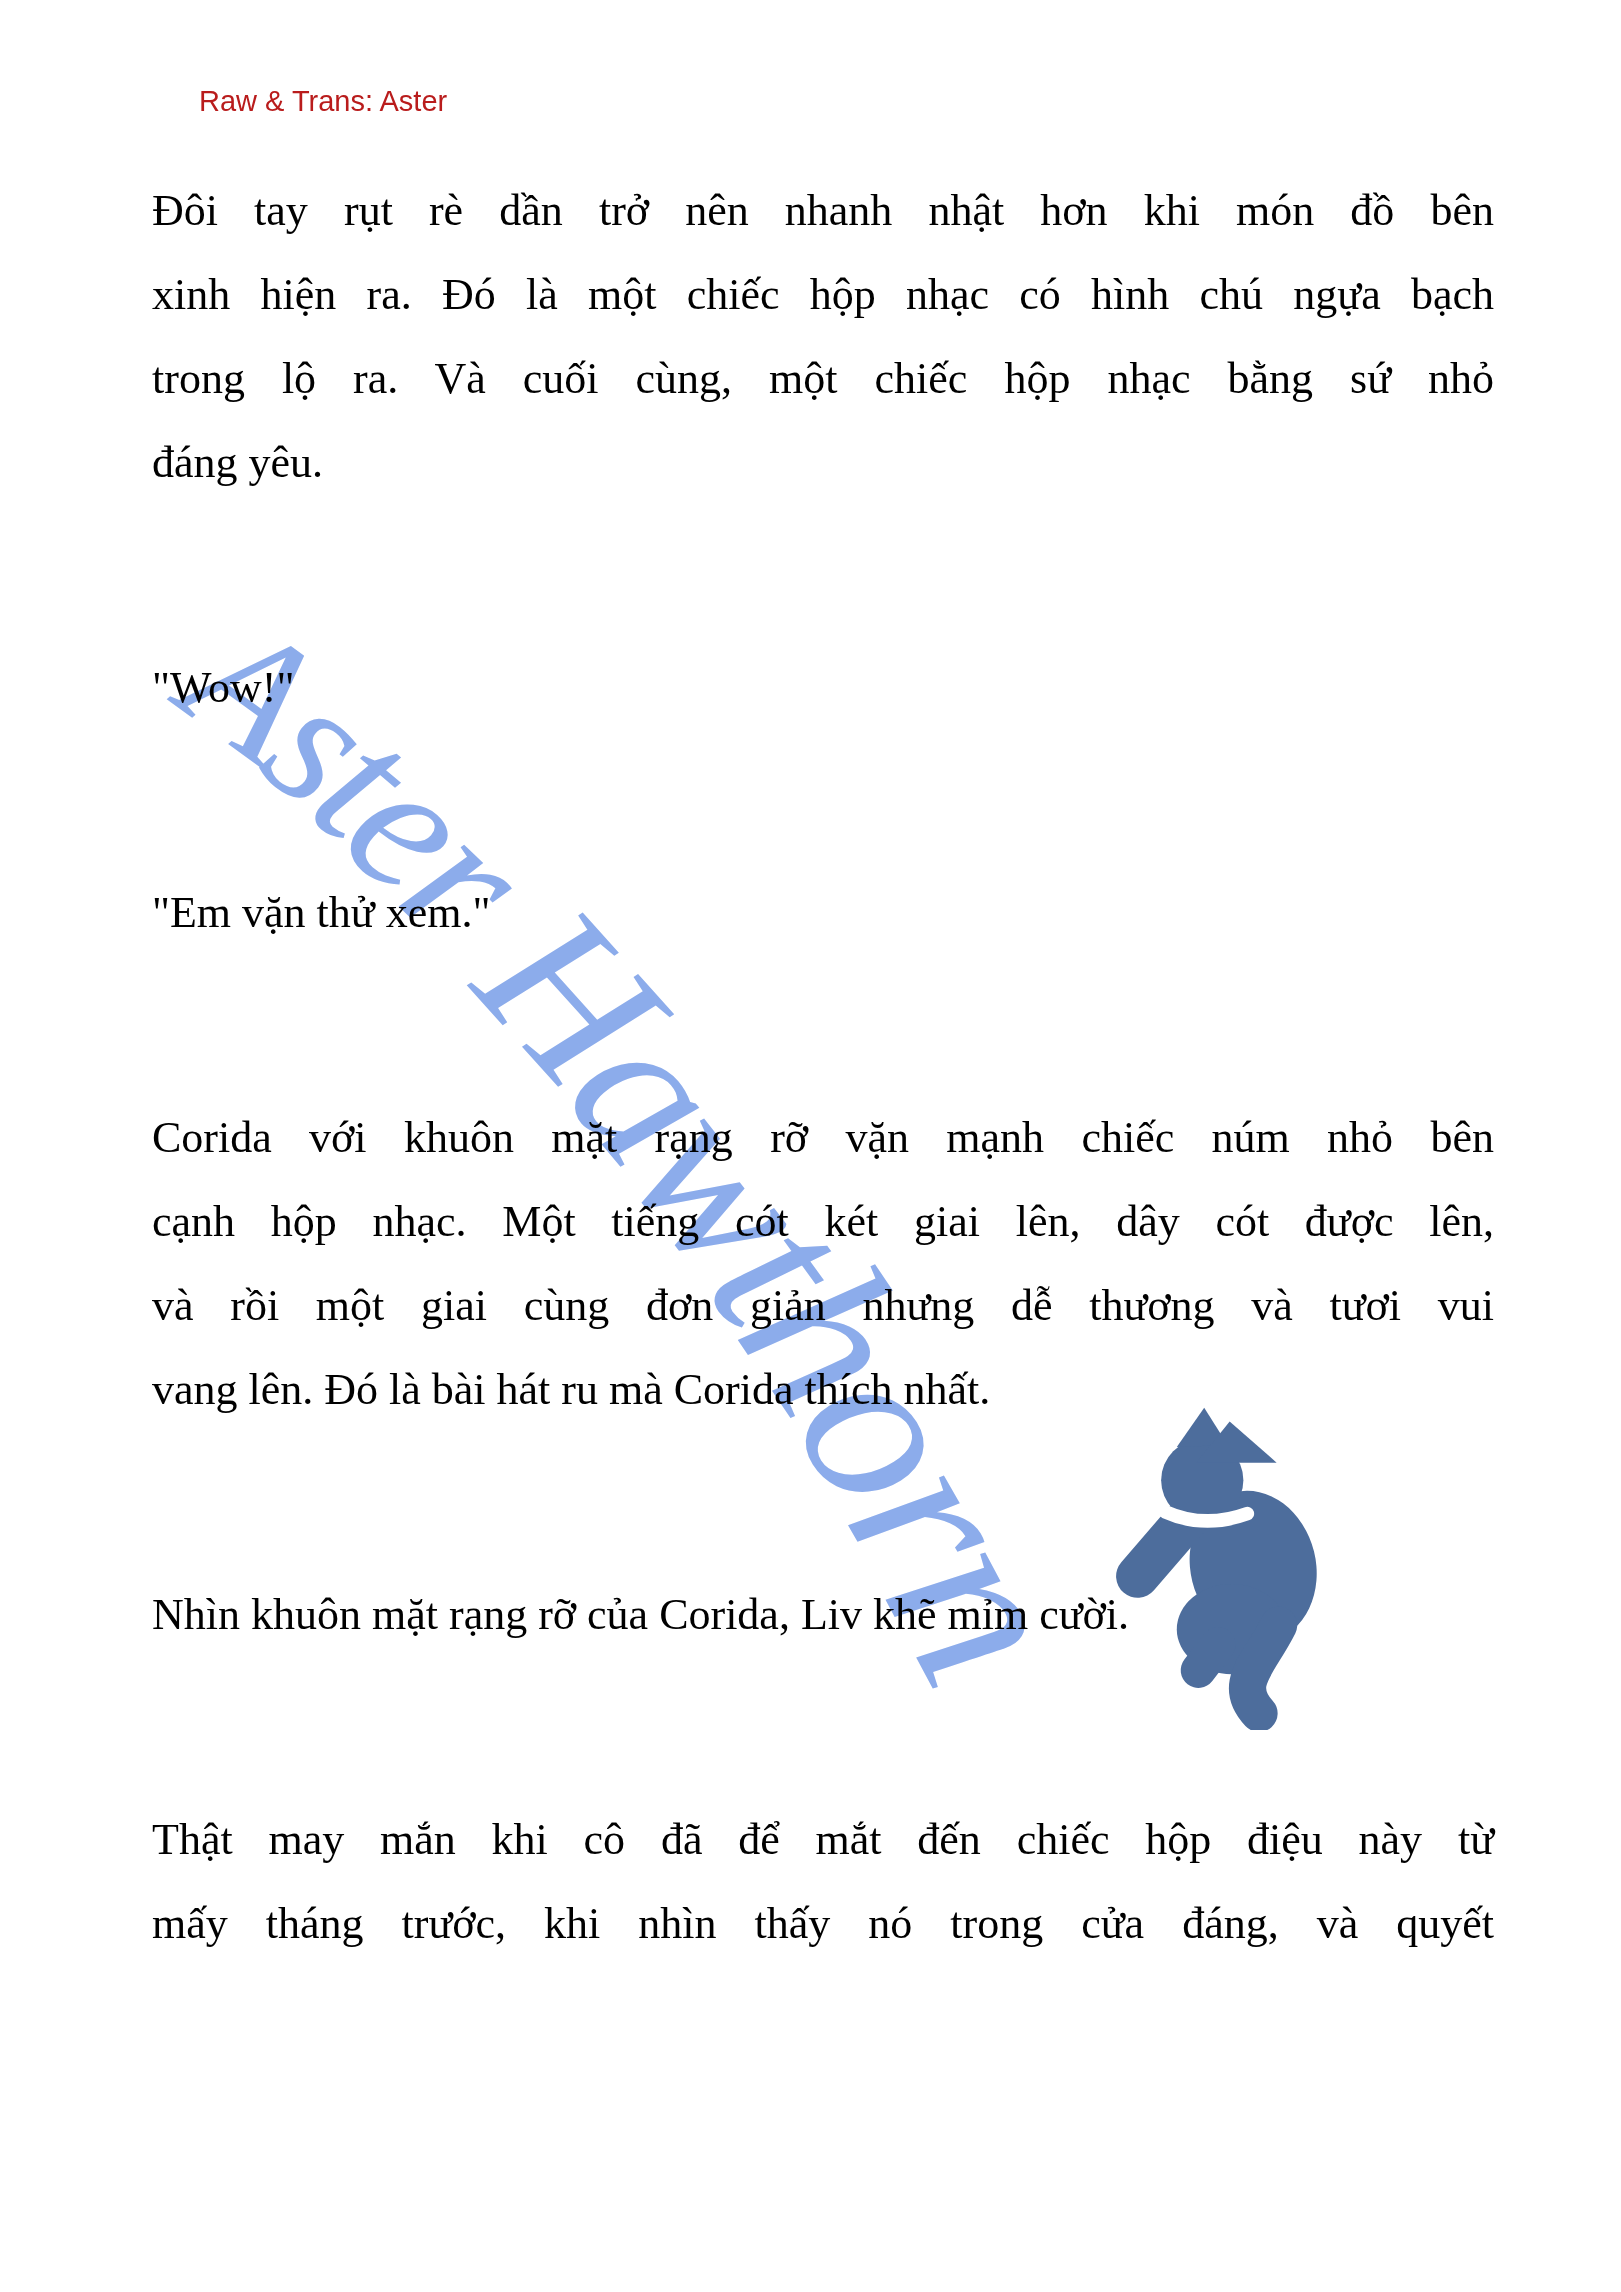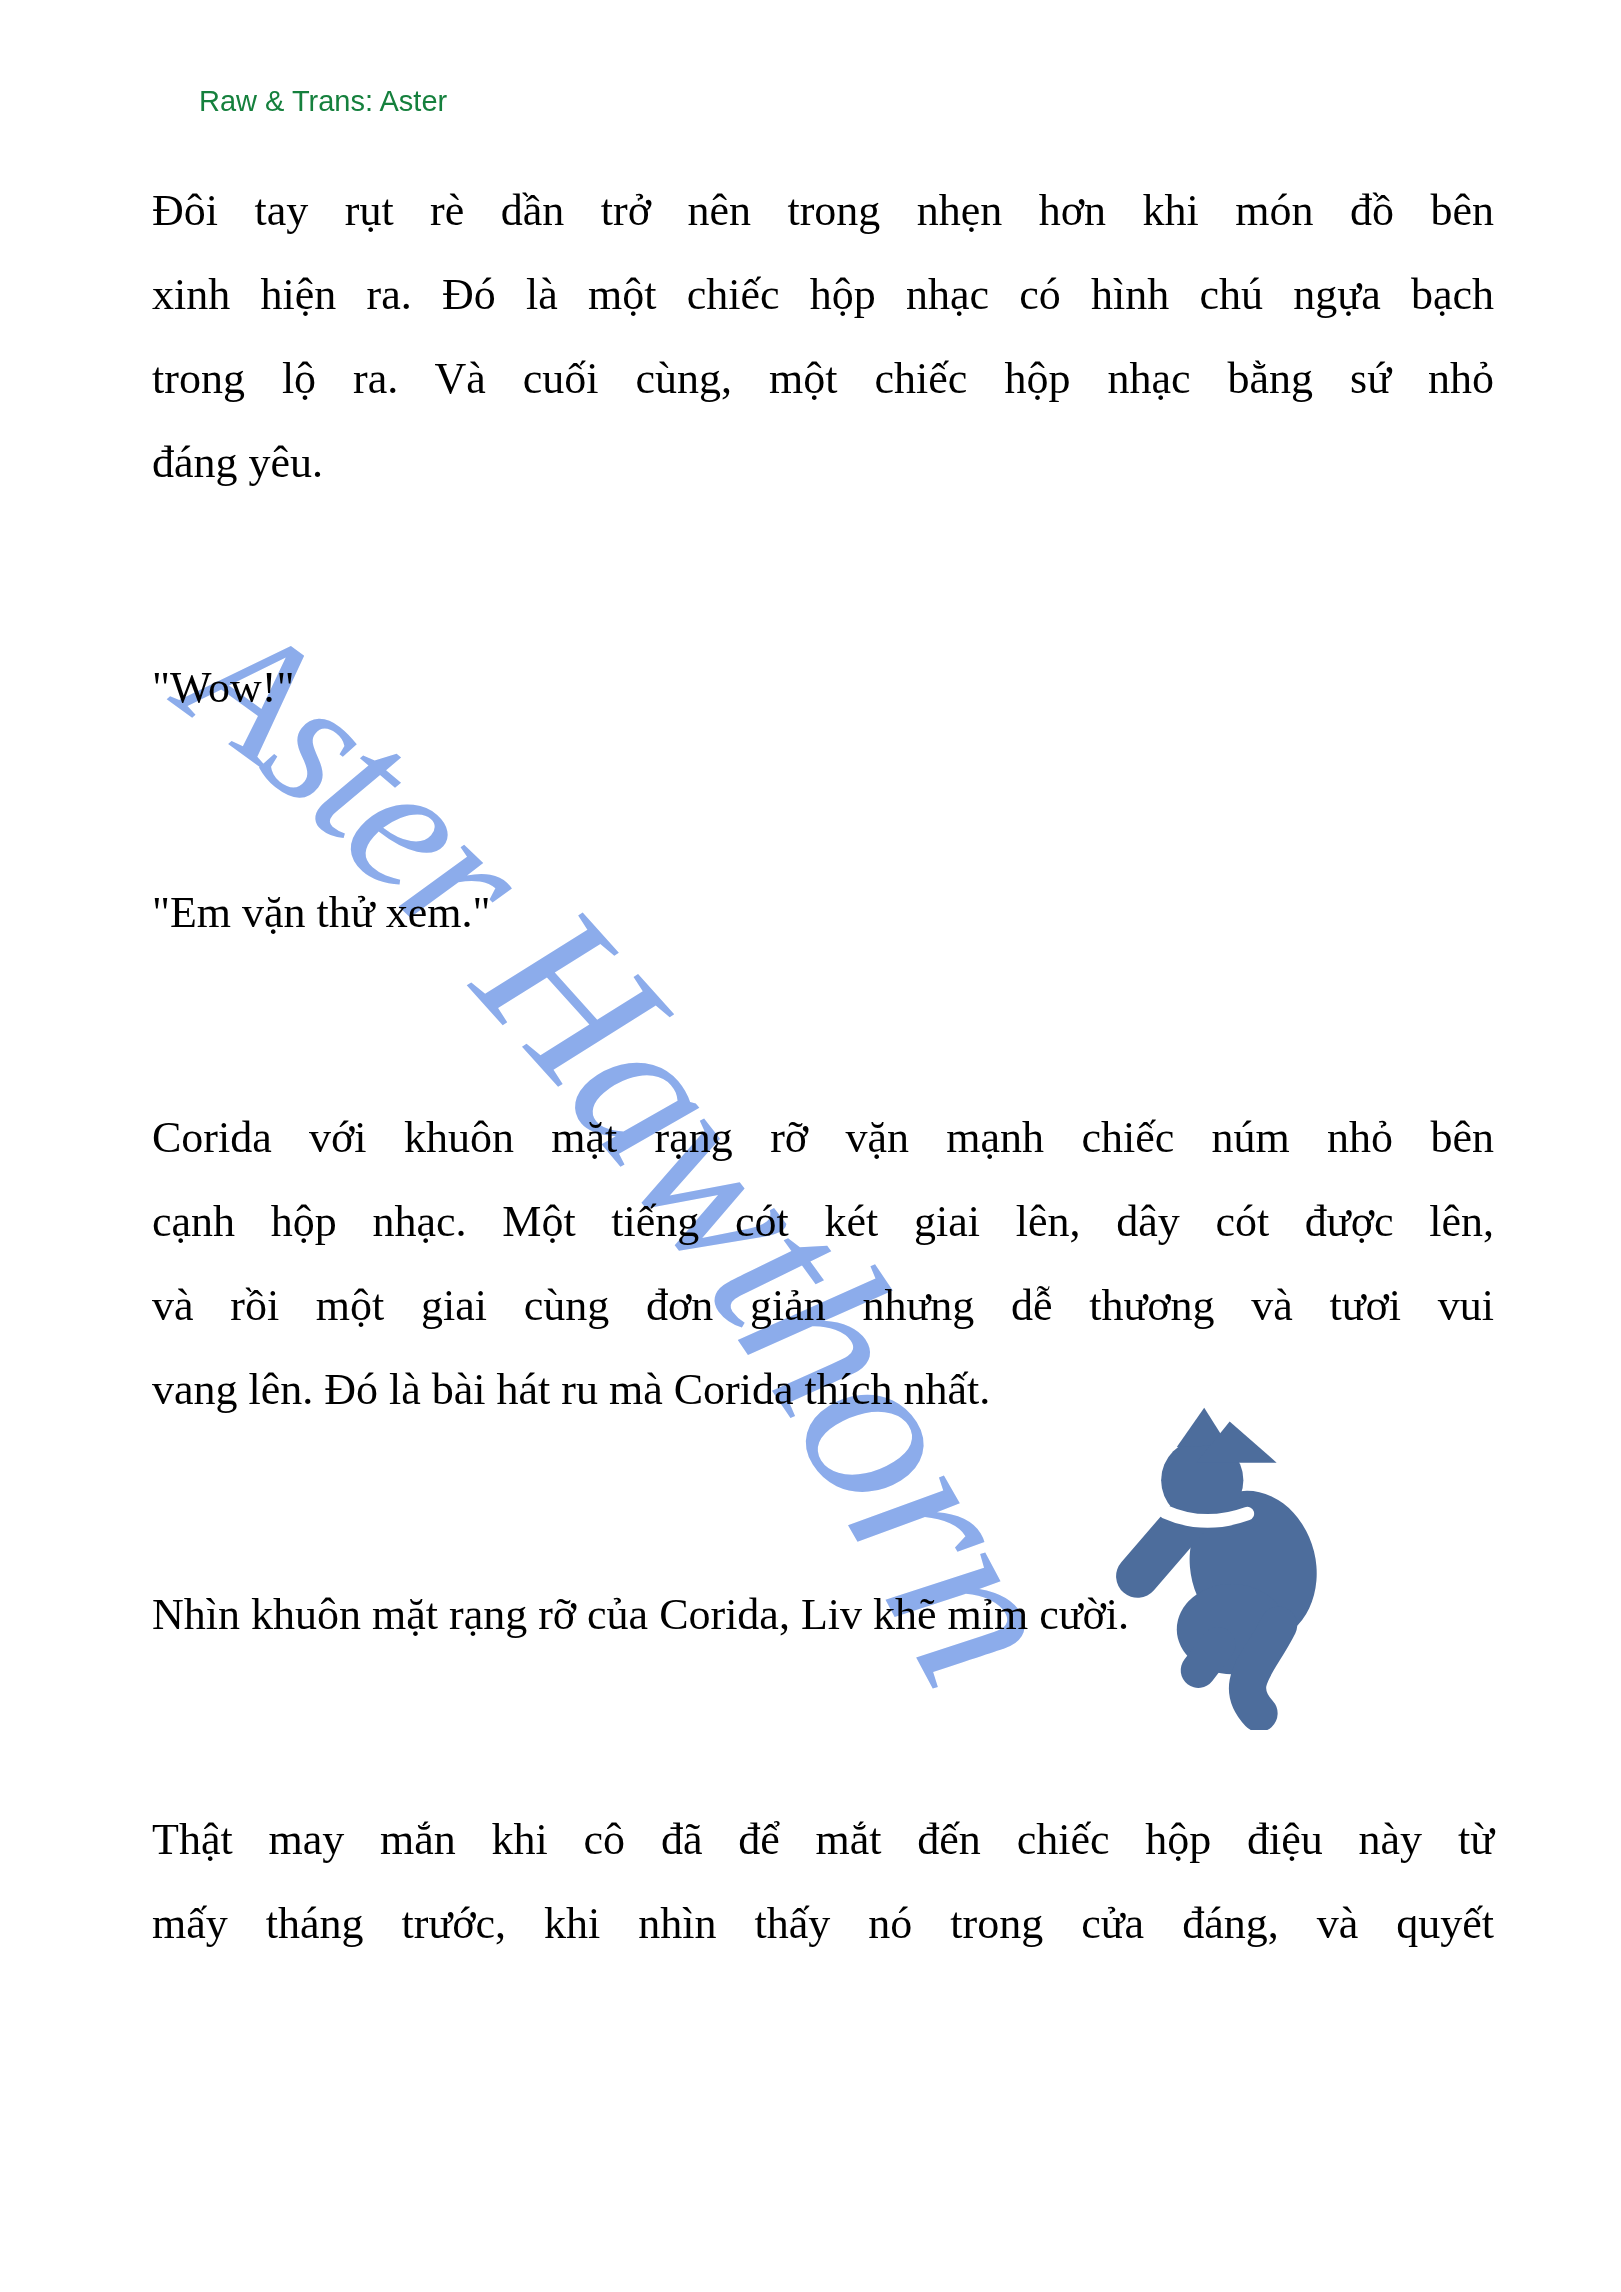--- a/index.html
+++ b/index.html
@@ -11,21 +11,21 @@
     overflow: hidden;
     font-family: "Liberation Serif", serif;
   }
   .header {
     position: absolute;
     left: 199px;
     top: 84px;
     font-family: "Liberation Sans", sans-serif;
     font-size: 29px;
     line-height: 35px;
-    color: #15803d;
+    color: #b91c1c;
     z-index: 2;
     white-space: nowrap;
   }
   .content {
     position: absolute;
     left: 152px;
     top: 169px;
     width: 1342px;
     z-index: 2;
   }
@@ -82,21 +82,21 @@
       <span class="wm-ch" style="font-size: 230px; left: 952px; top: 1321px; transform: rotate(58deg);">o</span>
       <span class="wm-ch" style="font-size: 235px; left: 1013px; top: 1419px; transform: rotate(60deg);">r</span>
       <span class="wm-ch" style="font-size: 240px; left: 1059px; top: 1498px; transform: rotate(62deg);">n</span>
     </div>
 
   <div class="header">Raw &amp; Trans: Aster</div>
 
   <div class="content">
 
     <div class="para">
-      <div class="line j">Đôi tay rụt rè dần trở nên trong nhẹn hơn khi món đồ bên</div>
+      <div class="line j">Đôi tay rụt rè dần trở nên nhanh nhật hơn khi món đồ bên</div>
       <div class="line j">xinh hiện ra. Đó là một chiếc hộp nhạc có hình chú ngựa bạch</div>
       <div class="line j">trong lộ ra. Và cuối cùng, một chiếc hộp nhạc bằng sứ nhỏ</div>
       <div class="line">đáng yêu.</div>
     </div>
 
     <div class="para">
       <div class="line">"Wow!"</div>
     </div>
 
     <div class="para">

